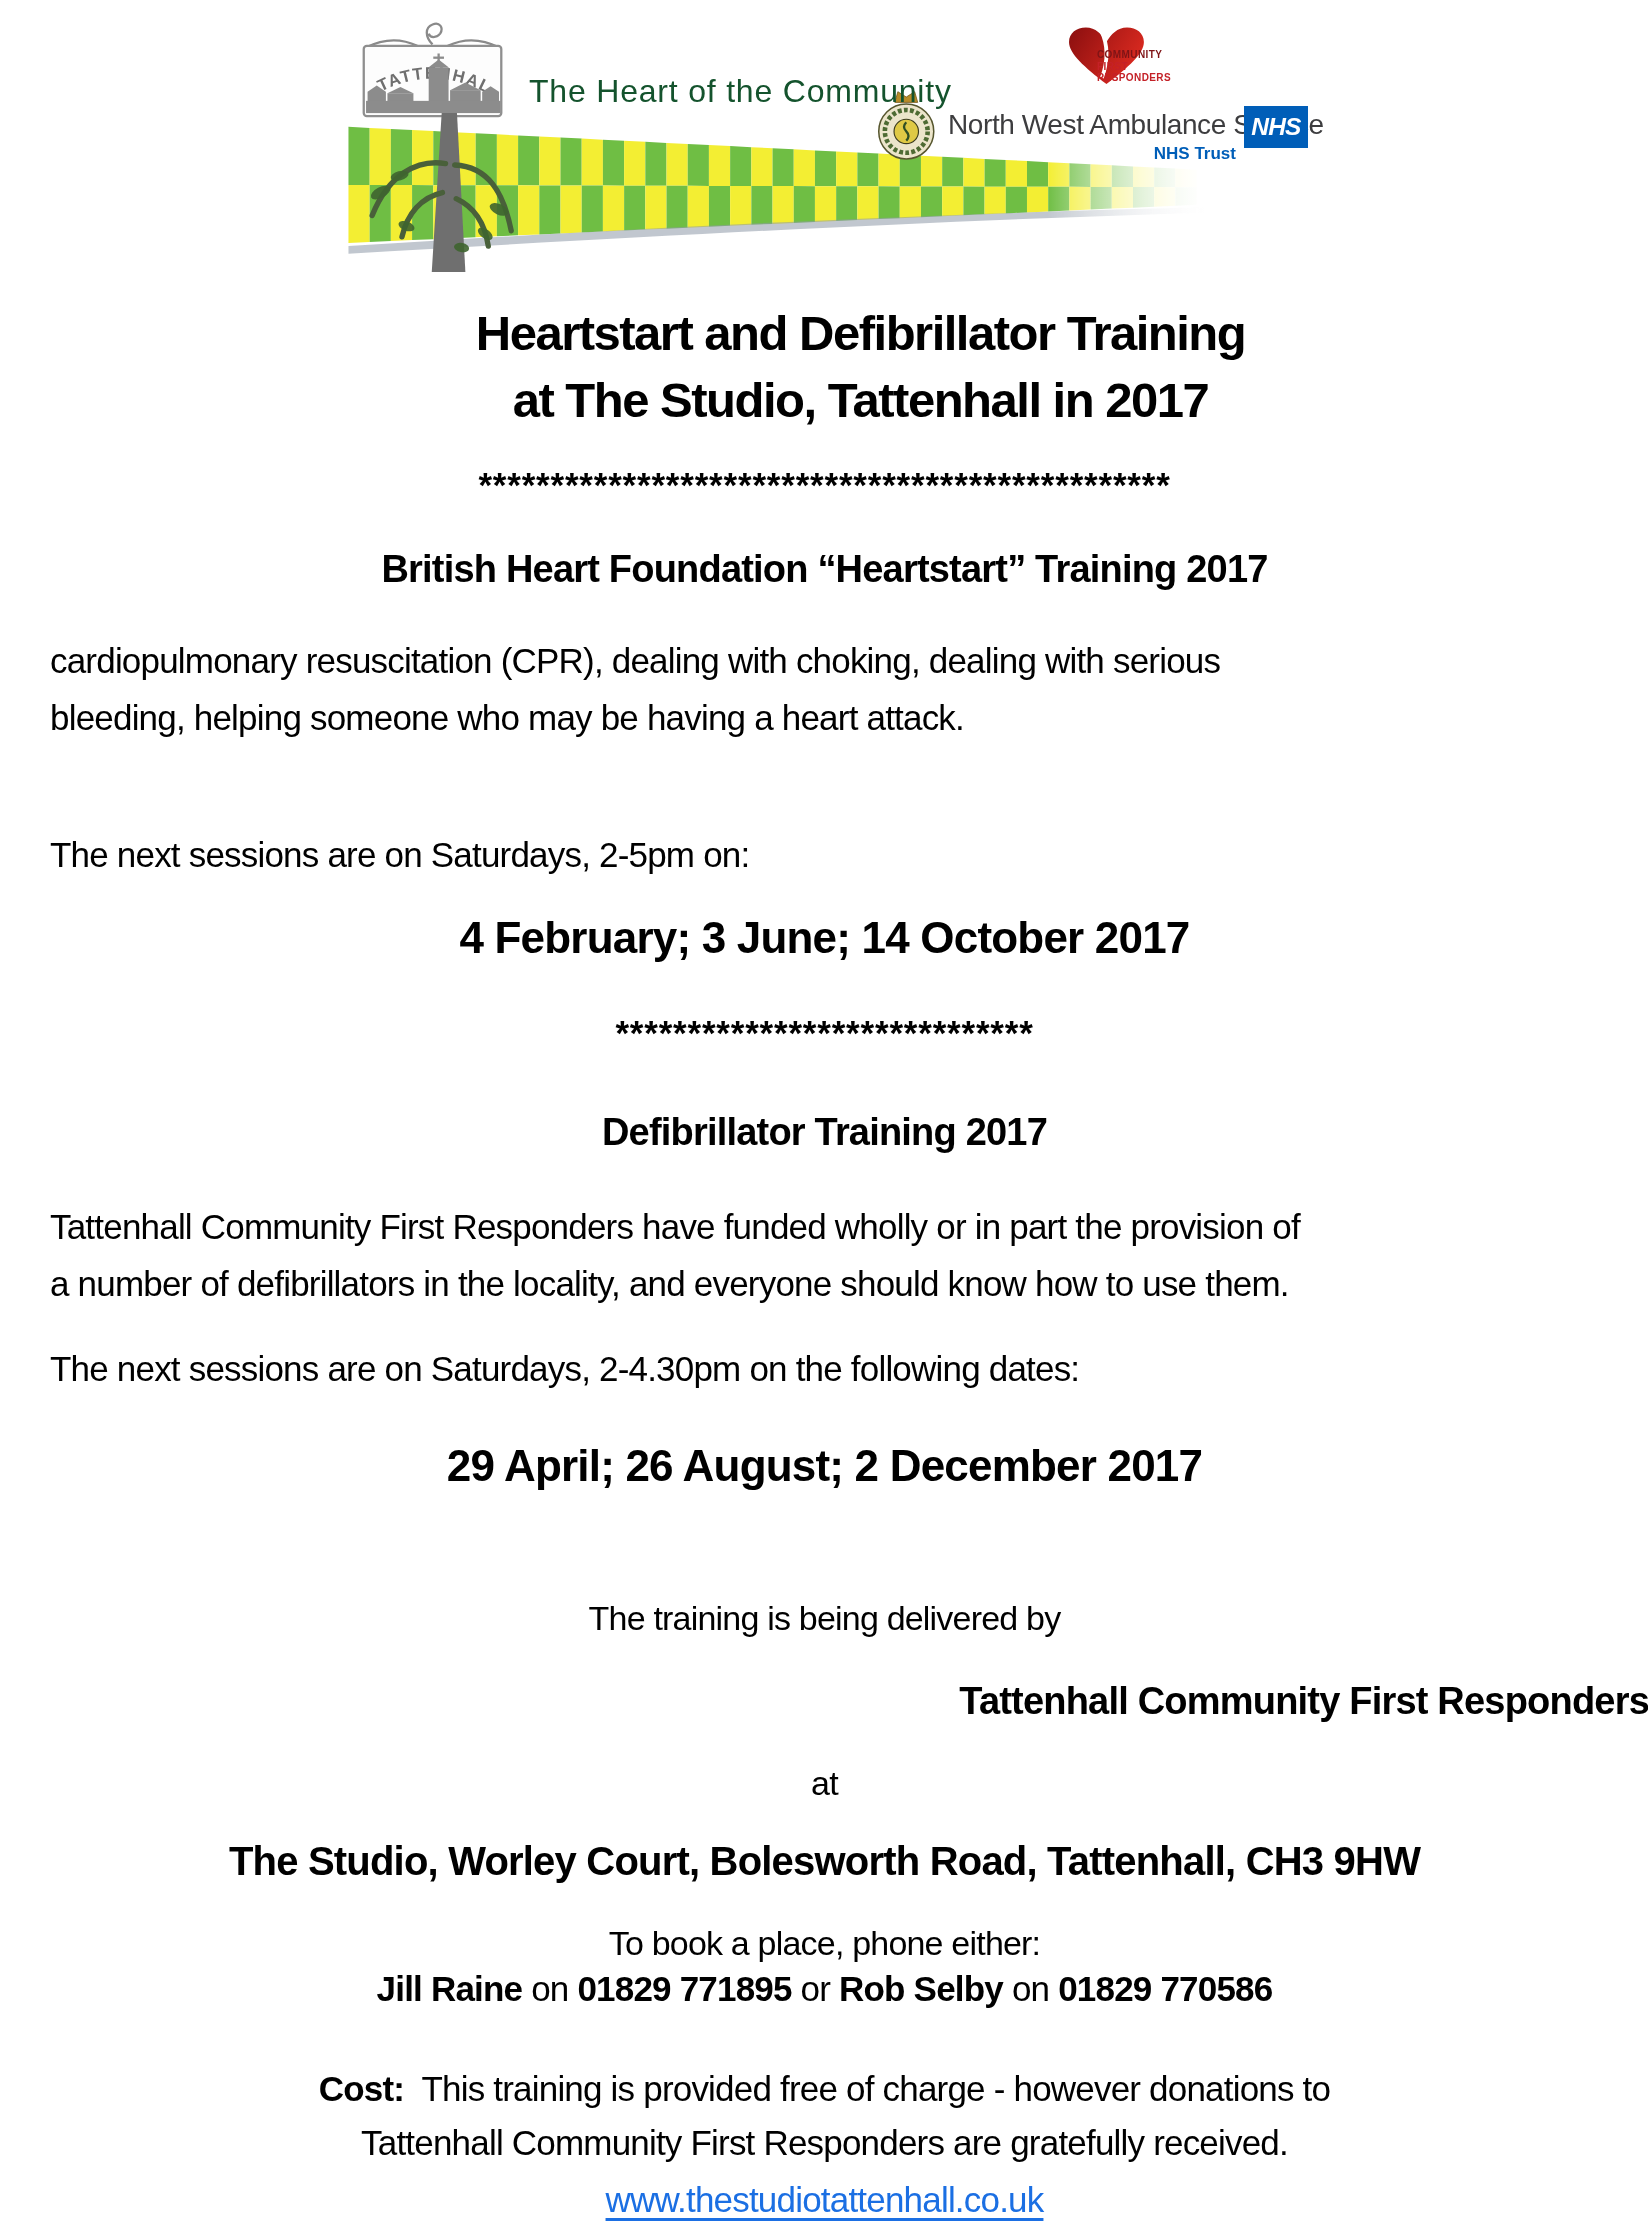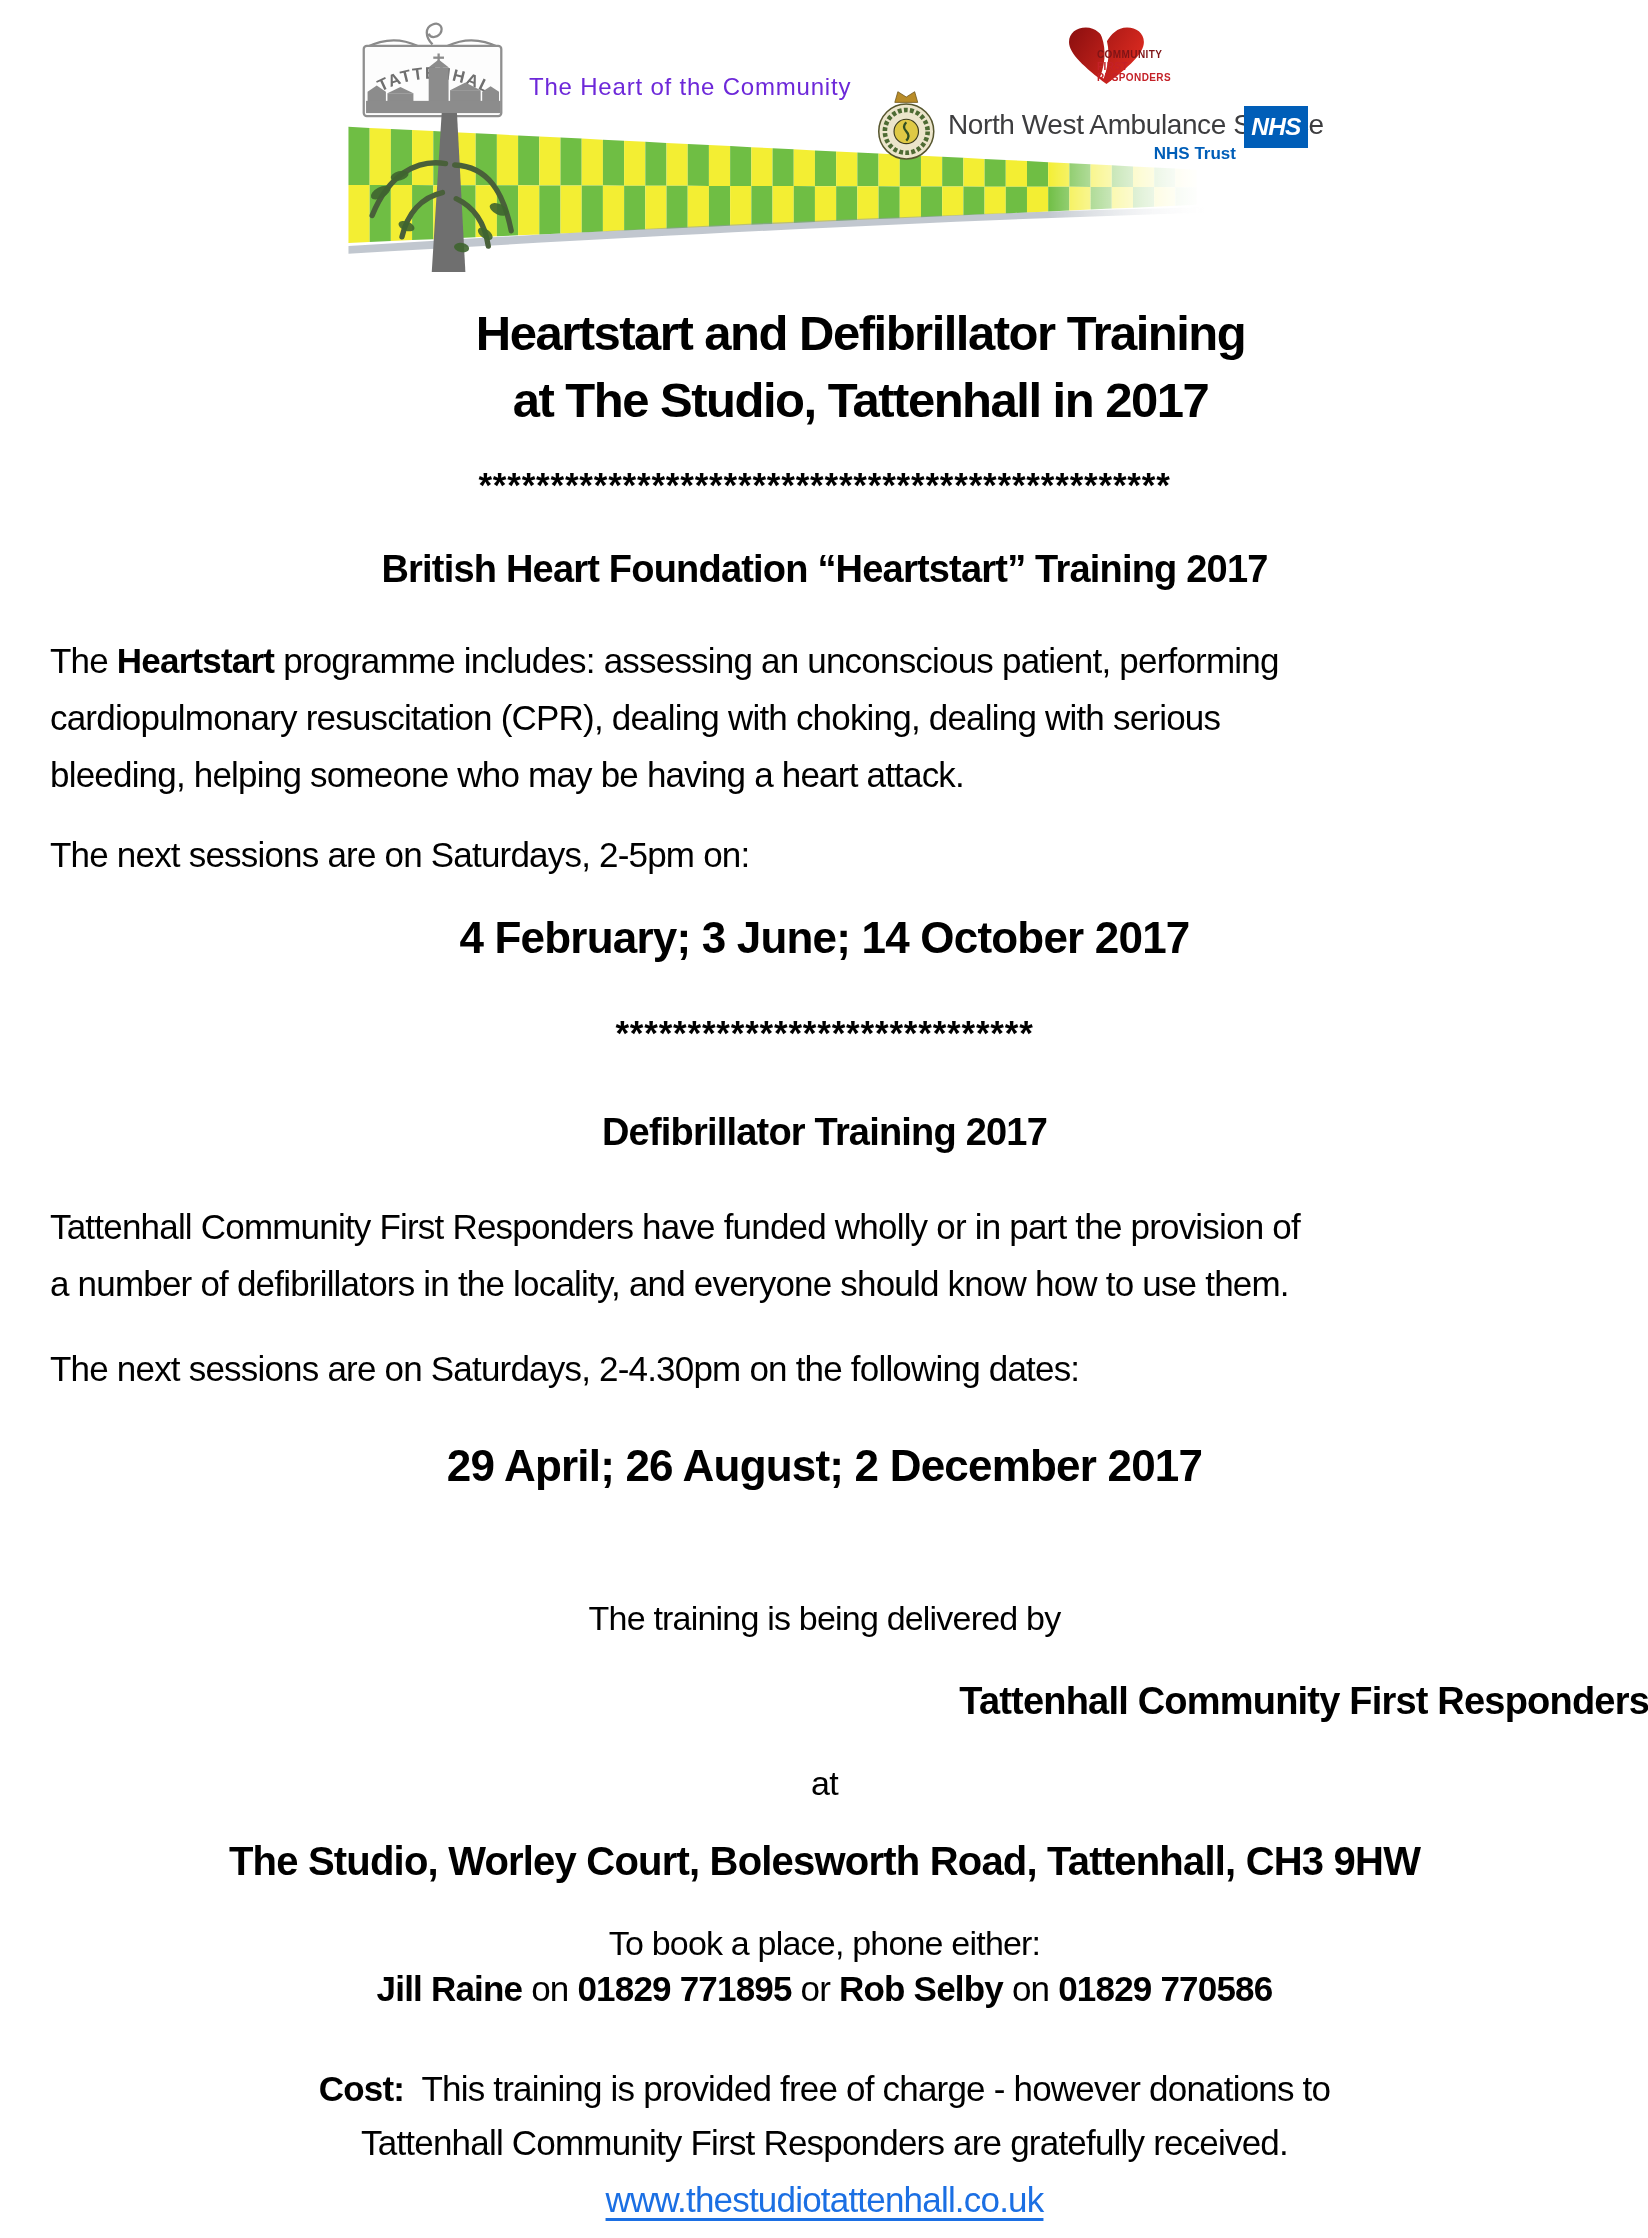--- a/index.html
+++ b/index.html
@@ -38,22 +38,22 @@
   
   .org-title{
     font-family:"Liberation Serif", serif;
     font-variant:small-caps;
     font-weight:bold;
     font-size:36px;
     letter-spacing:1.5px;
     color:#2c3a90;
   }
   .tagline{
-    font-size:24px;
-    color:#6d28d9;
+    font-size:32px;
+    color:#14532d;
     letter-spacing:0.8px;
   }
   .cfr-text{
     font-size:10px;
     font-weight:bold;
     line-height:11.5px;
     letter-spacing:0.4px;
   }
   .cfr-text .l1{color:#7f1416;}
   .cfr-text .l2,.cfr-text .l3{color:#c42127;}
@@ -264,21 +264,20 @@
   <div class="abs centered doc-title" style="top:300px;margin-left:36px;">
     <div>Heartstart and Defibrillator Training</div>
     <div>at The Studio, Tattenhall in 2017</div>
   </div>
 
   <div class="abs centered divider" style="top:465px;">************************************************</div>
 
   <div class="abs centered h2" style="top:548px;">British Heart Foundation “Heartstart” Training 2017</div>
 
   <div class="abs leftcol body-text" style="top:632px;">
-    <div><span>The </span><span class="b">Heartstart</span><span> programme includes: assessing an unconscious patient, performing</span></div>
     <div>cardiopulmonary resuscitation (CPR), dealing with choking, dealing with serious</div>
     <div>bleeding, helping someone who may be having a heart attack.</div>
   </div>
 
   <div class="abs leftcol body-text" style="top:826px;">The next sessions are on Saturdays, 2-5pm on:</div>
 
   <div class="abs centered date-line" style="top:913px;">4 February; 3 June; 14 October 2017</div>
 
   <div class="abs centered divider" style="top:1013px;">*****************************</div>
 

